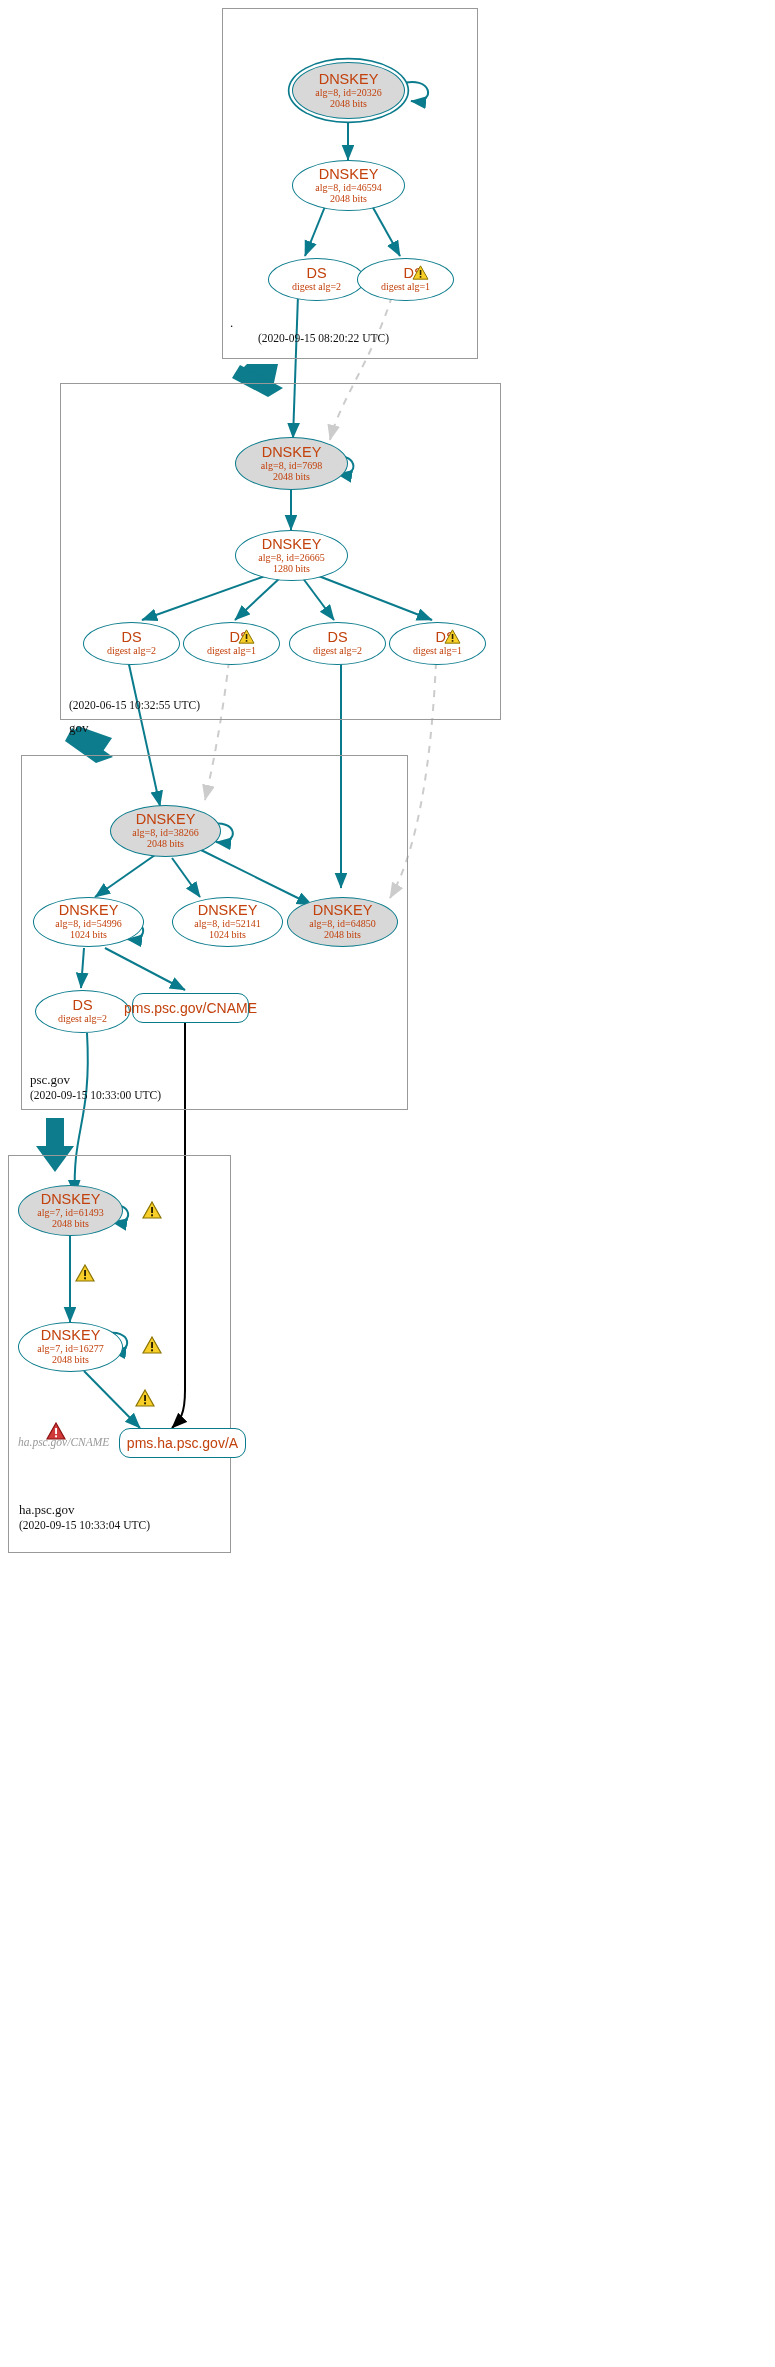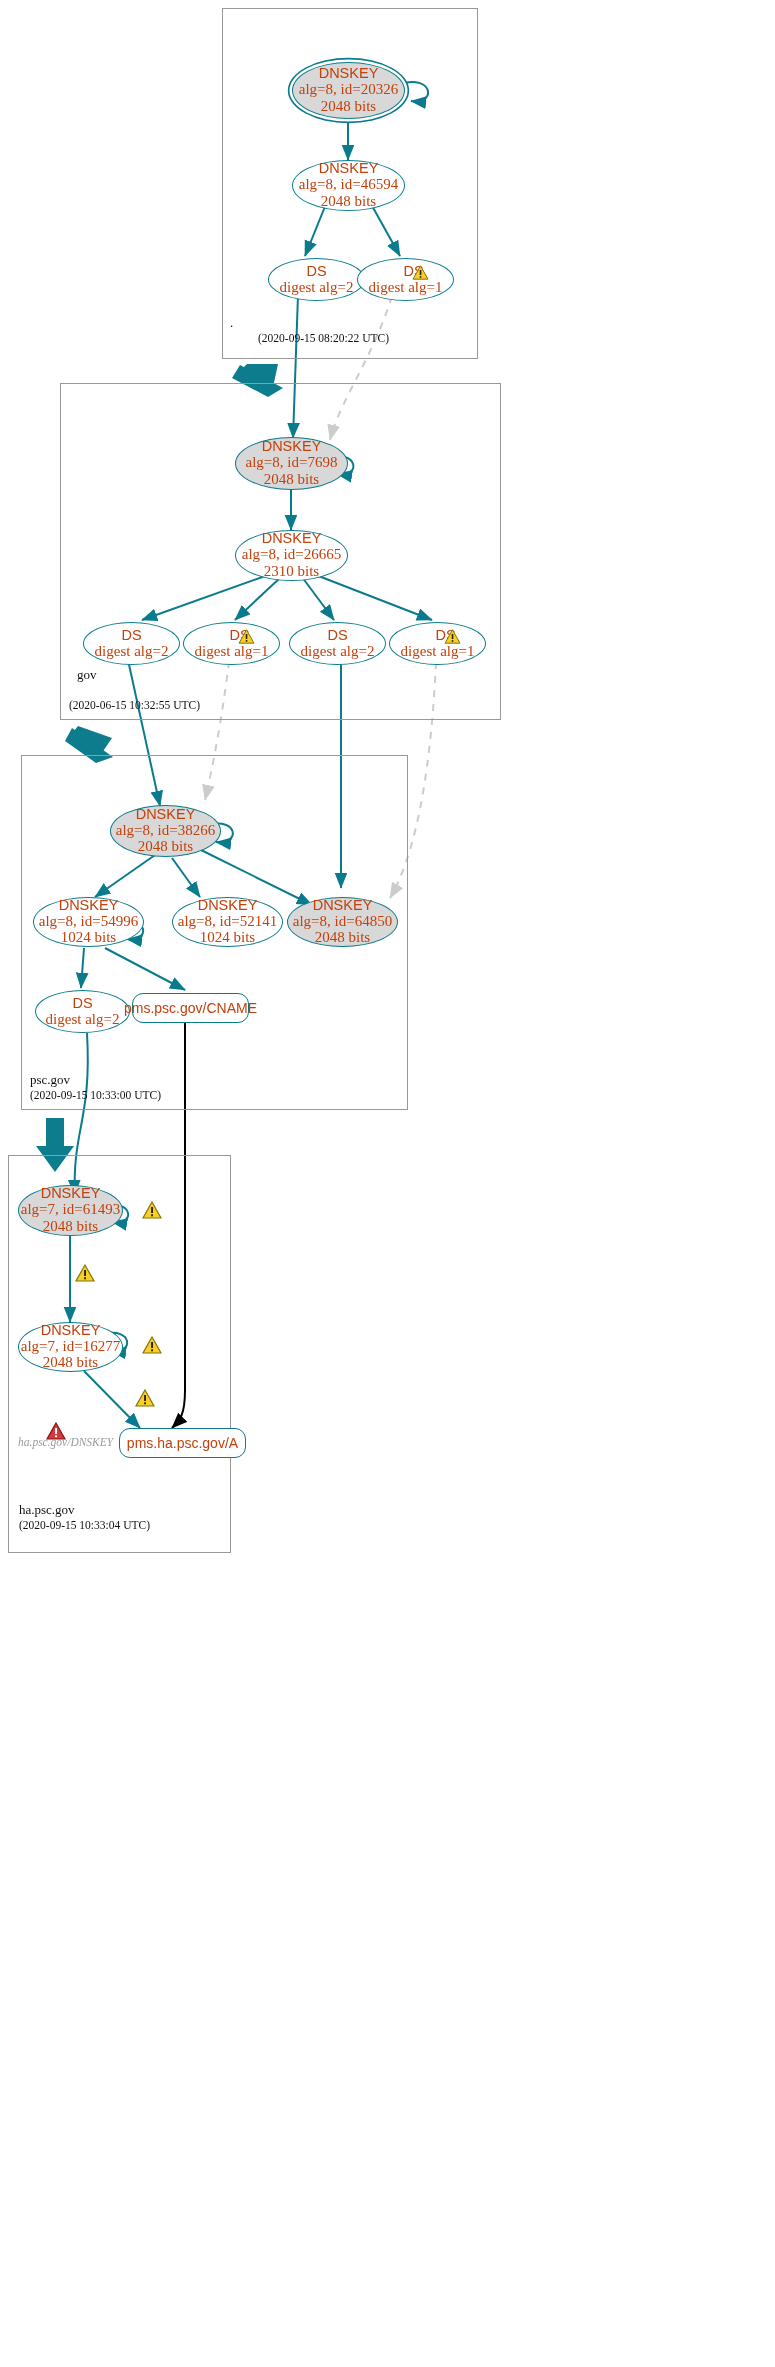--- a/index.html
+++ b/index.html
@@ -14,21 +14,21 @@
   .zone-time{font-size:11.5px;}
 
   
   .node{position:absolute;box-sizing:border-box;display:flex;flex-direction:column;
         align-items:center;justify-content:center;text-align:center;color:#c2410c;}
   .ellipse{border:1.7px solid #0a7b8c;border-radius:50%;background:#fff;}
   .ellipse.sep{background:#d8d8d8;}
   .ellipse.ksk{box-shadow:0 0 0 2.5px #fff, 0 0 0 4.2px #0a7b8c;}
   .rrect{border:1.9px solid #0a7b8c;border-radius:11px;background:#fff;align-items:center;}
   .t1{font-size:14.5px;font-family:"Liberation Sans",sans-serif;line-height:1.03;}
-  .t2{font-size:15px;font-family:"Liberation Serif",serif;line-height:1.12;}
+  .t2{font-size:10px;font-family:"Liberation Serif",serif;line-height:1.12;}
   .rrtext{font-size:14px;font-family:"Liberation Sans",sans-serif;}
 
   
   .warn{position:absolute;width:0;height:0;}
   .errlabel{position:absolute;font-family:"Liberation Serif",serif;font-style:italic;
             font-size:11.5px;color:#9a9a9a;white-space:nowrap;}
 </style>
 </head>
 <body>
 
@@ -116,21 +116,21 @@
       <path d="M72,728 L113,757 L96,763 L65,741 z"></path>
       <path d="M46,1118 L64,1118 L64,1146 L74,1146 L55,1172 L36,1146 L46,1146 z"></path>
     </g>
   </svg>
 
   <div class="zone" style="left:222px;top:8px;width:256px;height:351px;"></div>
   <div class="zone-label zone-name" style="left:230px;top:315px;">.</div>
   <div class="zone-label zone-time" style="left:230px;top:332px;padding-left:28px;">(2020-09-15 08:20:22 UTC)</div>
 
   <div class="zone" style="left:60px;top:383px;width:441px;height:337px;"></div>
-  <div class="zone-label zone-name" style="left:69px;top:667px;margin-left:8px;">gov</div>
+  <div class="zone-label zone-name" style="left:69px;top:720px;">gov</div>
   <div class="zone-label zone-time" style="left:69px;top:699px;">(2020-06-15 10:32:55 UTC)</div>
 
   <div class="zone" style="left:21px;top:755px;width:387px;height:355px;"></div>
   <div class="zone-label zone-name" style="left:30px;top:1072px;">psc.gov</div>
   <div class="zone-label zone-time" style="left:30px;top:1089px;">(2020-09-15 10:33:00 UTC)</div>
 
   <div class="zone" style="left:8px;top:1155px;width:223px;height:398px;"></div>
   <div class="zone-label zone-name" style="left:19px;top:1502px;">ha.psc.gov</div>
   <div class="zone-label zone-time" style="left:19px;top:1519px;">(2020-09-15 10:33:04 UTC)</div>
 
@@ -163,21 +163,21 @@
 
   <div class="node ellipse sep" style="left:235px;top:437px;width:113px;height:53px;">
     <span class="t1">DNSKEY</span>
     <span class="t2">alg=8, id=7698</span>
     <span class="t2">2048 bits</span>
   </div>
 
   <div class="node ellipse" style="left:235px;top:530px;width:113px;height:51px;">
     <span class="t1">DNSKEY</span>
     <span class="t2">alg=8, id=26665</span>
-    <span class="t2">2310 bits</span>
+    <span class="t2">1280 bits</span>
   </div>
 
   <div class="node ellipse" style="left:83px;top:622px;width:97px;height:43px;">
     <span class="t1">DS</span>
     <span class="t2">digest alg=2</span>
   </div>
 
   <div class="node ellipse" style="left:183px;top:622px;width:97px;height:43px;">
     <span class="t1" style="padding-left:16px;">DS</span>
     <span class="t2">digest alg=1</span>
@@ -266,19 +266,19 @@
     <path d="M10 1 L19 17 L1 17 Z" fill="#f7cf28" stroke="#8a7200" stroke-width="1.2"></path>
     <rect x="9.1" y="6" width="1.9" height="6" fill="#2a2200"></rect>
     <rect x="9.1" y="13.3" width="1.9" height="2" fill="#2a2200"></rect>
   </svg>
 
   <svg class="warn" style="left:46px;top:1422px;width:20px;height:18px;" viewBox="0 0 20 18">
     <path d="M10 1 L19 17 L1 17 Z" fill="#d13a3a" stroke="#8a1111" stroke-width="1.2"></path>
     <rect x="9.1" y="6" width="1.9" height="6" fill="#ffffff"></rect>
     <rect x="9.1" y="13.3" width="1.9" height="2" fill="#ffffff"></rect>
   </svg>
-  <div class="errlabel" style="left:18px;top:1436px;">ha.psc.gov/DNSKEY</div>
+  <div class="errlabel" style="left:18px;top:1436px;">ha.psc.gov/CNAME</div>
 
   <div class="node rrect" style="left:119px;top:1428px;width:127px;height:30px;">
     <span class="rrtext">pms.ha.psc.gov/A</span>
   </div>
 
 </div>
 
 </body></html>

